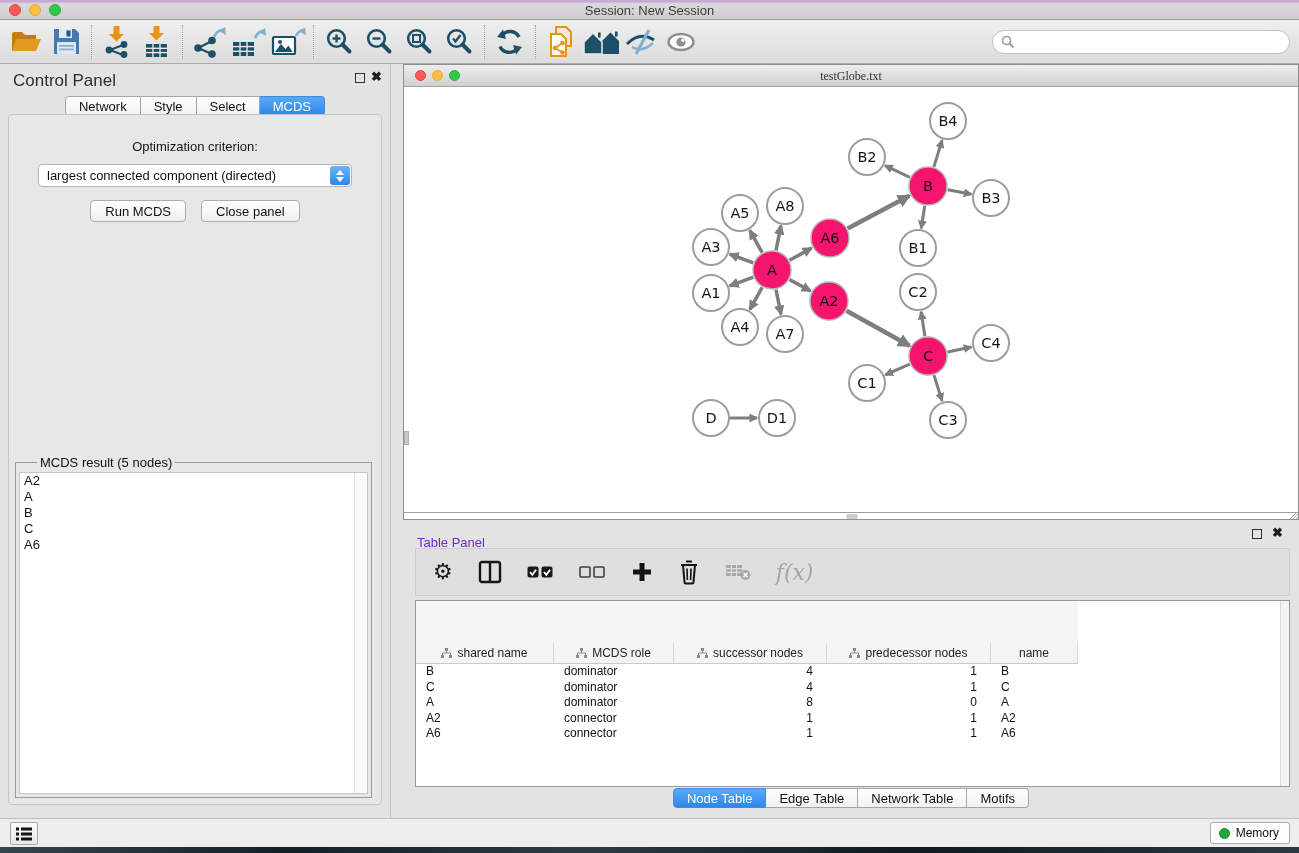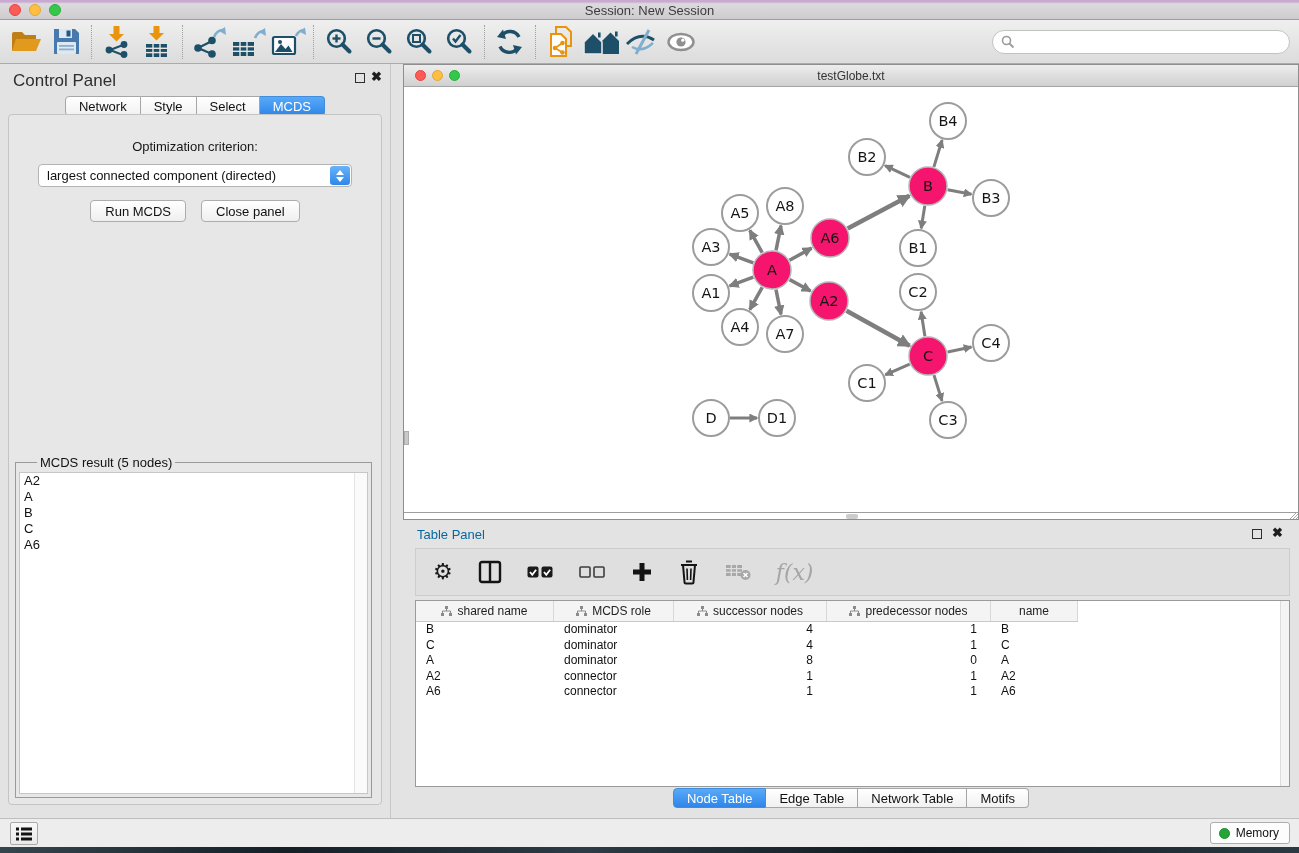--- a/index.html
+++ b/index.html
@@ -88,49 +88,49 @@
     background:#fff; border:1px solid #C6C6C6;
   }
   .result-item { font-size:13px; line-height:16px; padding-left:4px; color:#111; }
   .result-scroll { position:absolute; right:0; top:0; bottom:0; width:13px; background:#FAFAFA; border-left:1px solid #E3E3E3; }
   
   .net-window { position:absolute; left:403px; top:64px; width:896px; height:456px; border:1px solid #8E8E8E; background:#fff; }
   .net-titlebar {
     position:relative; height:22px;
     background:linear-gradient(#EDEDED,#D0D0D0); border-bottom:1px solid #A5A5A5;
   }
-  .net-titlebar .title { text-align:center; font-size:12px; color:#333; line-height:22px; }
+  .net-titlebar .title { text-align:center; font-size:12px; color:#333; line-height:22px;font-family:Liberation Serif, serif; }
   .net-titlebar .lights { left:11px; top:5px; gap:6px; }
   .net-titlebar .light { width:11px; height:11px; }
   .net-canvas { position:relative; height:425px; background:#fff; overflow:hidden; }
   .vthumb { position:absolute; left:0; top:344px; width:5px; height:14px; background:#C9C9C9; border:1px solid #ADADAD; }
   .net-hscroll { position:relative; height:7px; background:#fff; border-top:1px solid #9E9E9E; }
   .hthumb { position:absolute; left:442px; top:1px; width:12px; height:5px; background:#CCC; border-radius:2px; }
   .resize-grip { position:absolute; right:0; bottom:0; }
   
   .table-panel { position:absolute; left:403px; top:522px; width:896px; height:296px; }
-  .table-panel .ph-title { position:absolute; left:14px; top:5px; font-size:13px; color:#0369a1; }
+  .table-panel .ph-title { position:absolute; left:14px; top:13px; font-size:13px; color:#6d28d9; }
   .table-panel .win-float { right:37px; top:7px; }
   .table-panel .win-close { right:16px; top:3px; }
   .tp-toolbar {
     position:absolute; left:12px; right:9px; top:26px; height:48px;
     background:#DFDFDF; border:1px solid #CDCDCD;
     display:flex; align-items:center; gap:25px; padding-left:17px;
   }
   .tp-ic { display:flex; align-items:center; justify-content:center; }
   .gear-glyph { font-size:22px; line-height:22px; color:#1A1A1A; }
   .fx-glyph { font-family:"DejaVu Serif", serif; font-style:italic; font-size:22px; color:#A5A5A5; }
   .data-table {
     position:absolute; left:12px; right:9px; top:78px; height:187px;
     background:#fff; border:1px solid #9A9A9A; overflow:hidden;
   }
   .dt-head { display:flex; width:662px; background:#F4F4F4; border-bottom:1px solid #C9C9C9; }
   .dt-th {
     height:20px; display:flex; align-items:center; justify-content:center; gap:5px;
-    font-size:12px; color:#222; border-right:1px solid #D8D8D8;
+    font-size:12px; color:#222; border-right:1px solid #D8D8D8;margin-top:42px;
   }
   .dt-tr { display:flex; width:662px; }
   .dt-td { font-size:12px; color:#111; line-height:15.5px; height:15.5px; white-space:nowrap; overflow:hidden; }
   .dt-td.left  { text-align:left;  padding-left:10px; }
   .dt-td.right { text-align:right; padding-right:14px; }
   .table-vscroll { position:absolute; right:0; top:0; bottom:0; width:9px; background:#F4F4F4; border-left:1px solid #DCDCDC; }
   .tp-tabs { top:266px; }
   
   .statusbar {
     position:absolute; left:0; top:818px; right:0; height:29px;

